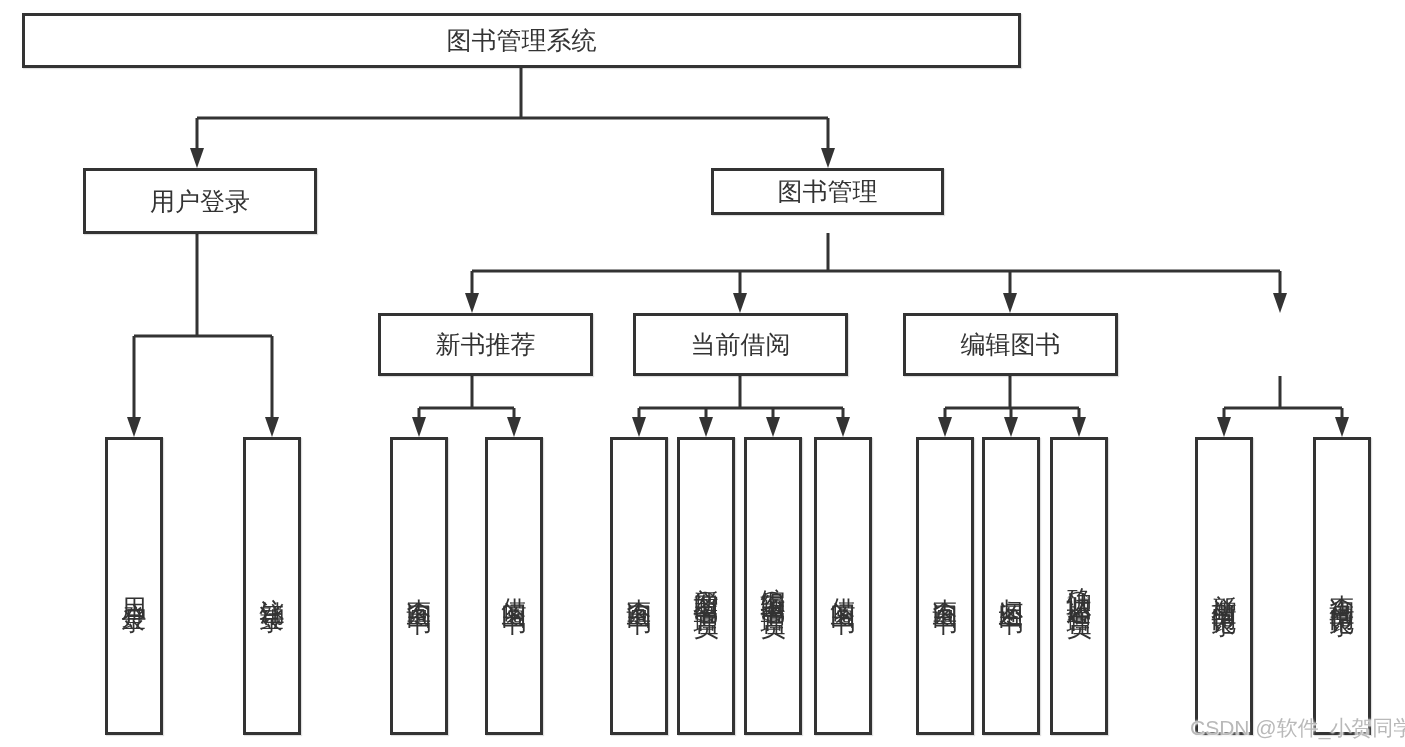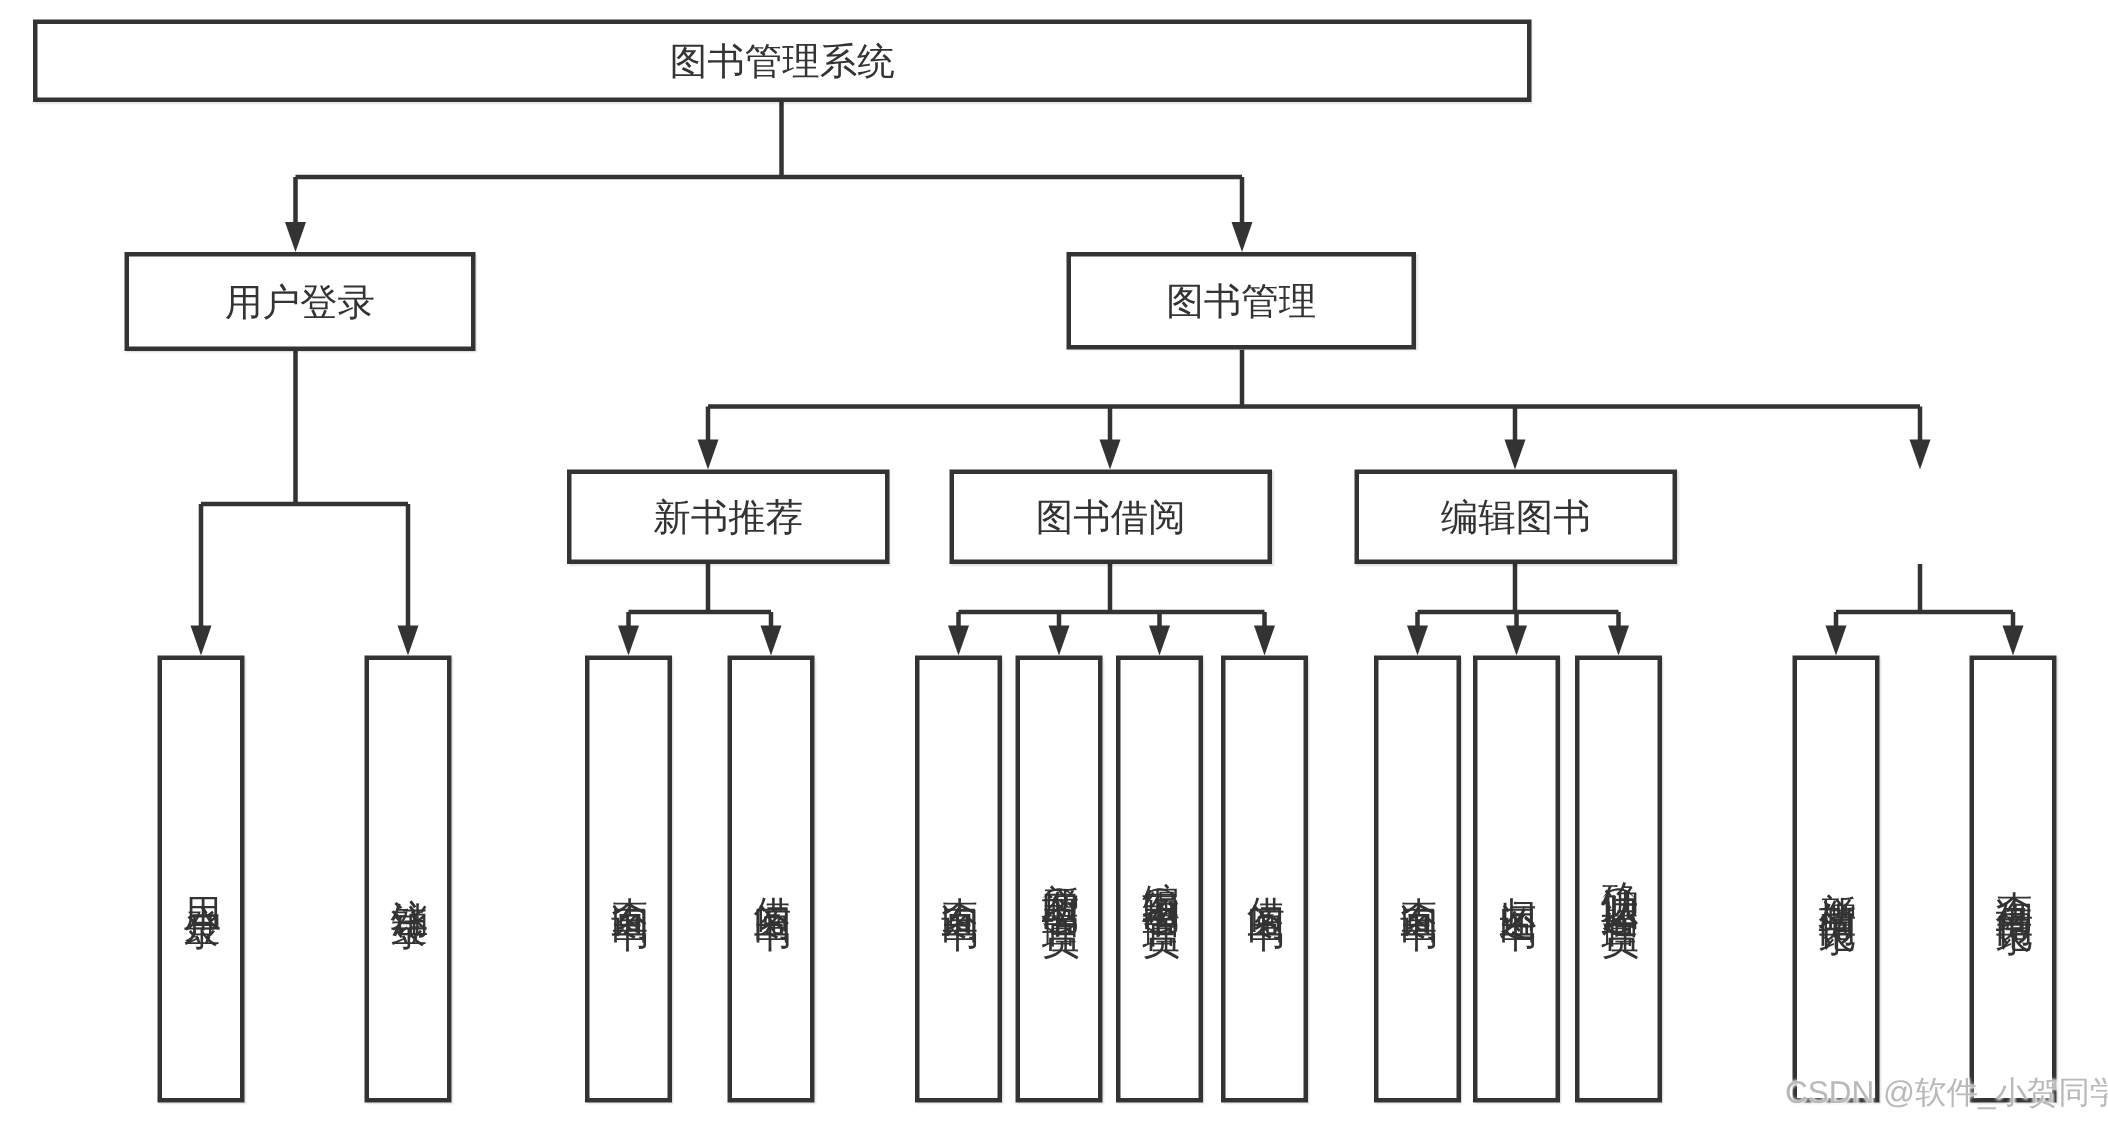--- a/index.html
+++ b/index.html
@@ -17,21 +17,21 @@
   .connectors path{stroke:var(--line);stroke-width:3;fill:none;}
   .connectors polygon{fill:var(--line);stroke:none;}
   .node{
     position:absolute;background:var(--bg);border:3px solid var(--line);
     display:flex;align-items:center;justify-content:center;
     color:var(--text);font-size:25px;z-index:2;box-sizing:border-box;
     box-shadow:1px 1px 1px rgba(0,0,0,0.12);
   }
   .root{left:22px;top:13px;width:999px;height:55px;}
   .n-user-login{left:83px;top:168px;width:234px;height:66px;}
-  .n-book-mgmt{left:711px;top:168px;width:233px;height:65px;}
+  .n-book-mgmt{left:711px;top:168px;width:233px;height:47px;}
   .lvl3{top:313px;width:215px;height:63px;}
   .n-new-book{left:378px;}
   .n-book-borrow{left:633px;}
   .n-cur-borrow{left:903px;}
   .n-borrow-rec{left:1173px;}
   .leaf{top:437px;width:58px;height:298px;}
   .leaf span{
     writing-mode:vertical-lr;text-orientation:mixed;
     font-size:25px;letter-spacing:4px;line-height:1.0;white-space:nowrap;
   }
@@ -92,21 +92,21 @@
     <span>用户登录</span>
   </div>
   <div class="node n-book-mgmt">
     <span>图书管理</span>
   </div>
 
   <div class="node lvl3 n-new-book">
     <span>新书推荐</span>
   </div>
   <div class="node lvl3 n-book-borrow">
-    <span>图书借阅</span>
+    <span>当前借阅</span>
   </div>
   <div class="node lvl3 n-cur-borrow">
     <span>编辑图书</span>
   </div>
 
   <div class="node leaf lf1a">
     <span>用户登录</span>
   </div>
   <div class="node leaf lf1b">
     <span>注销登录</span>

